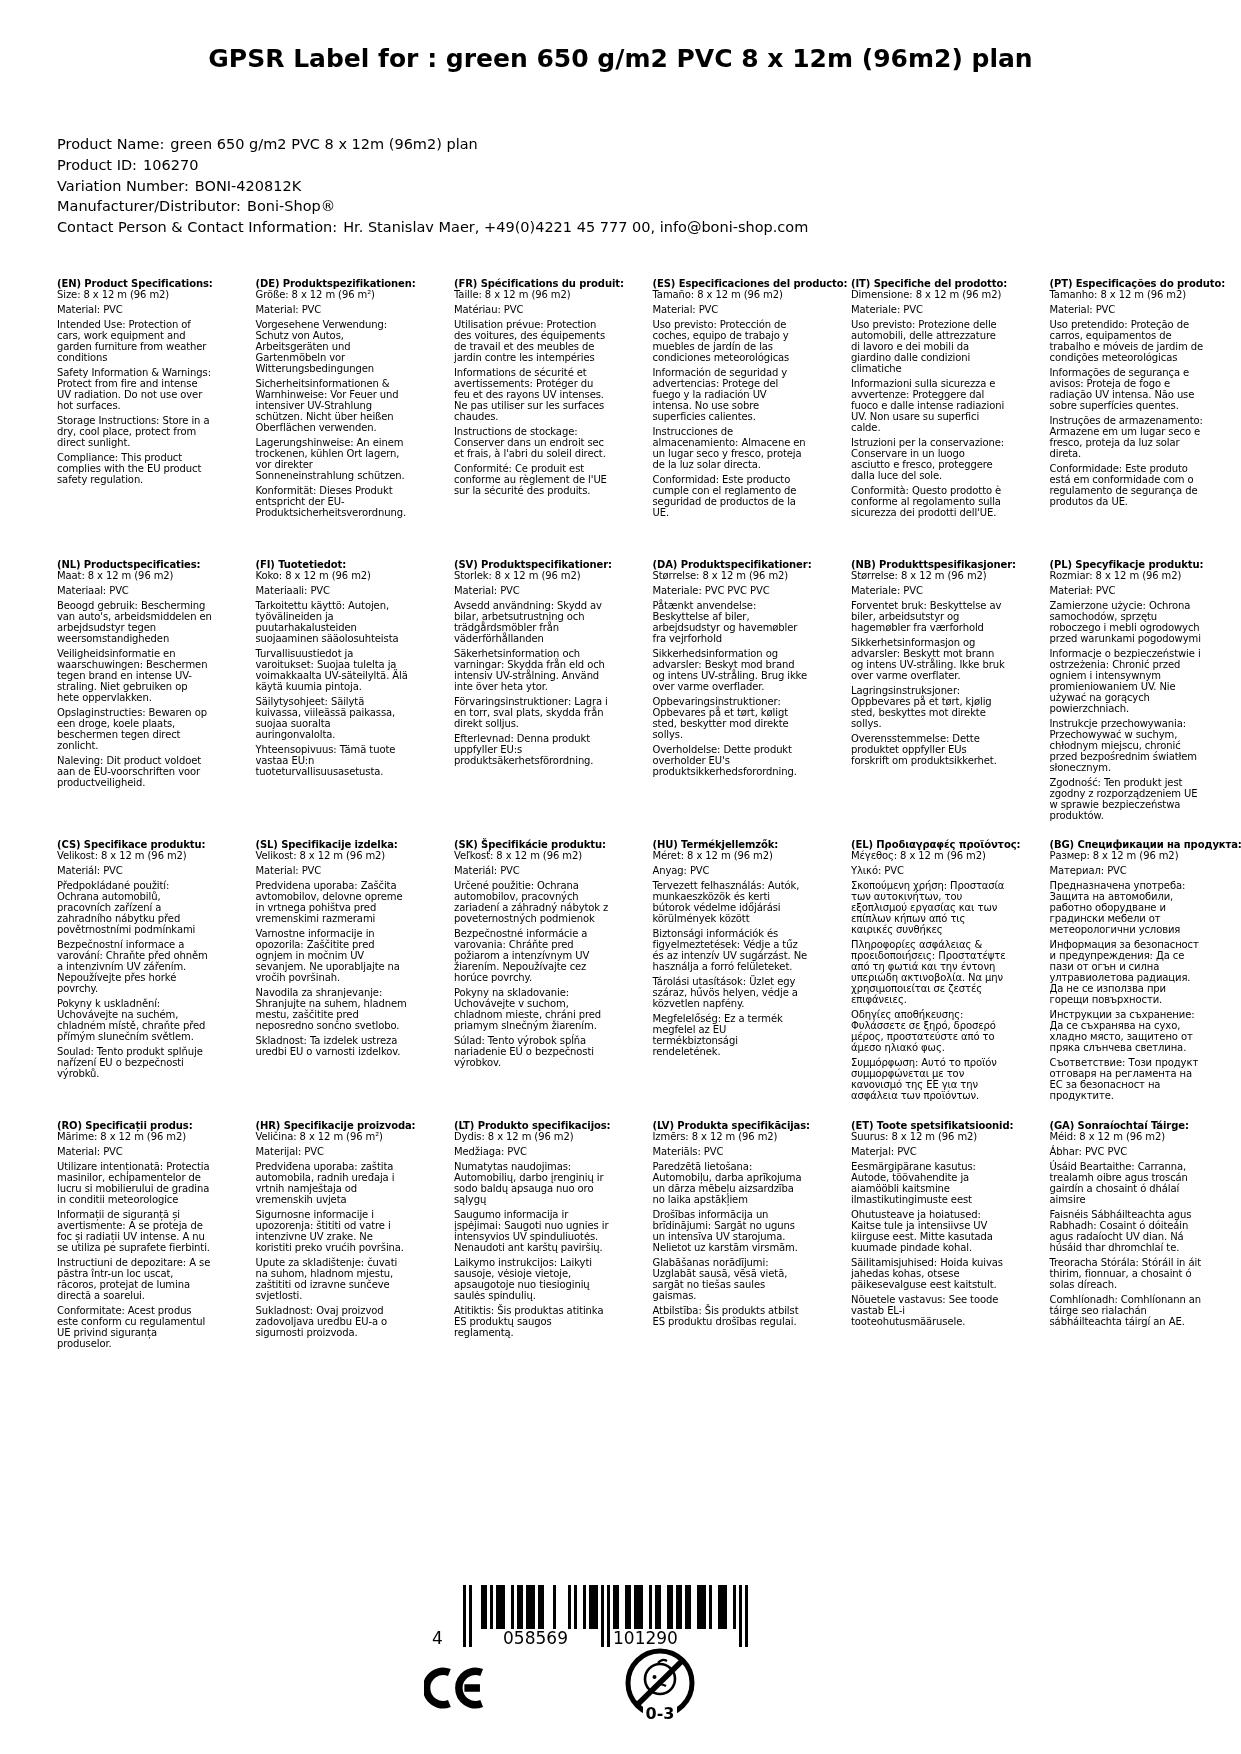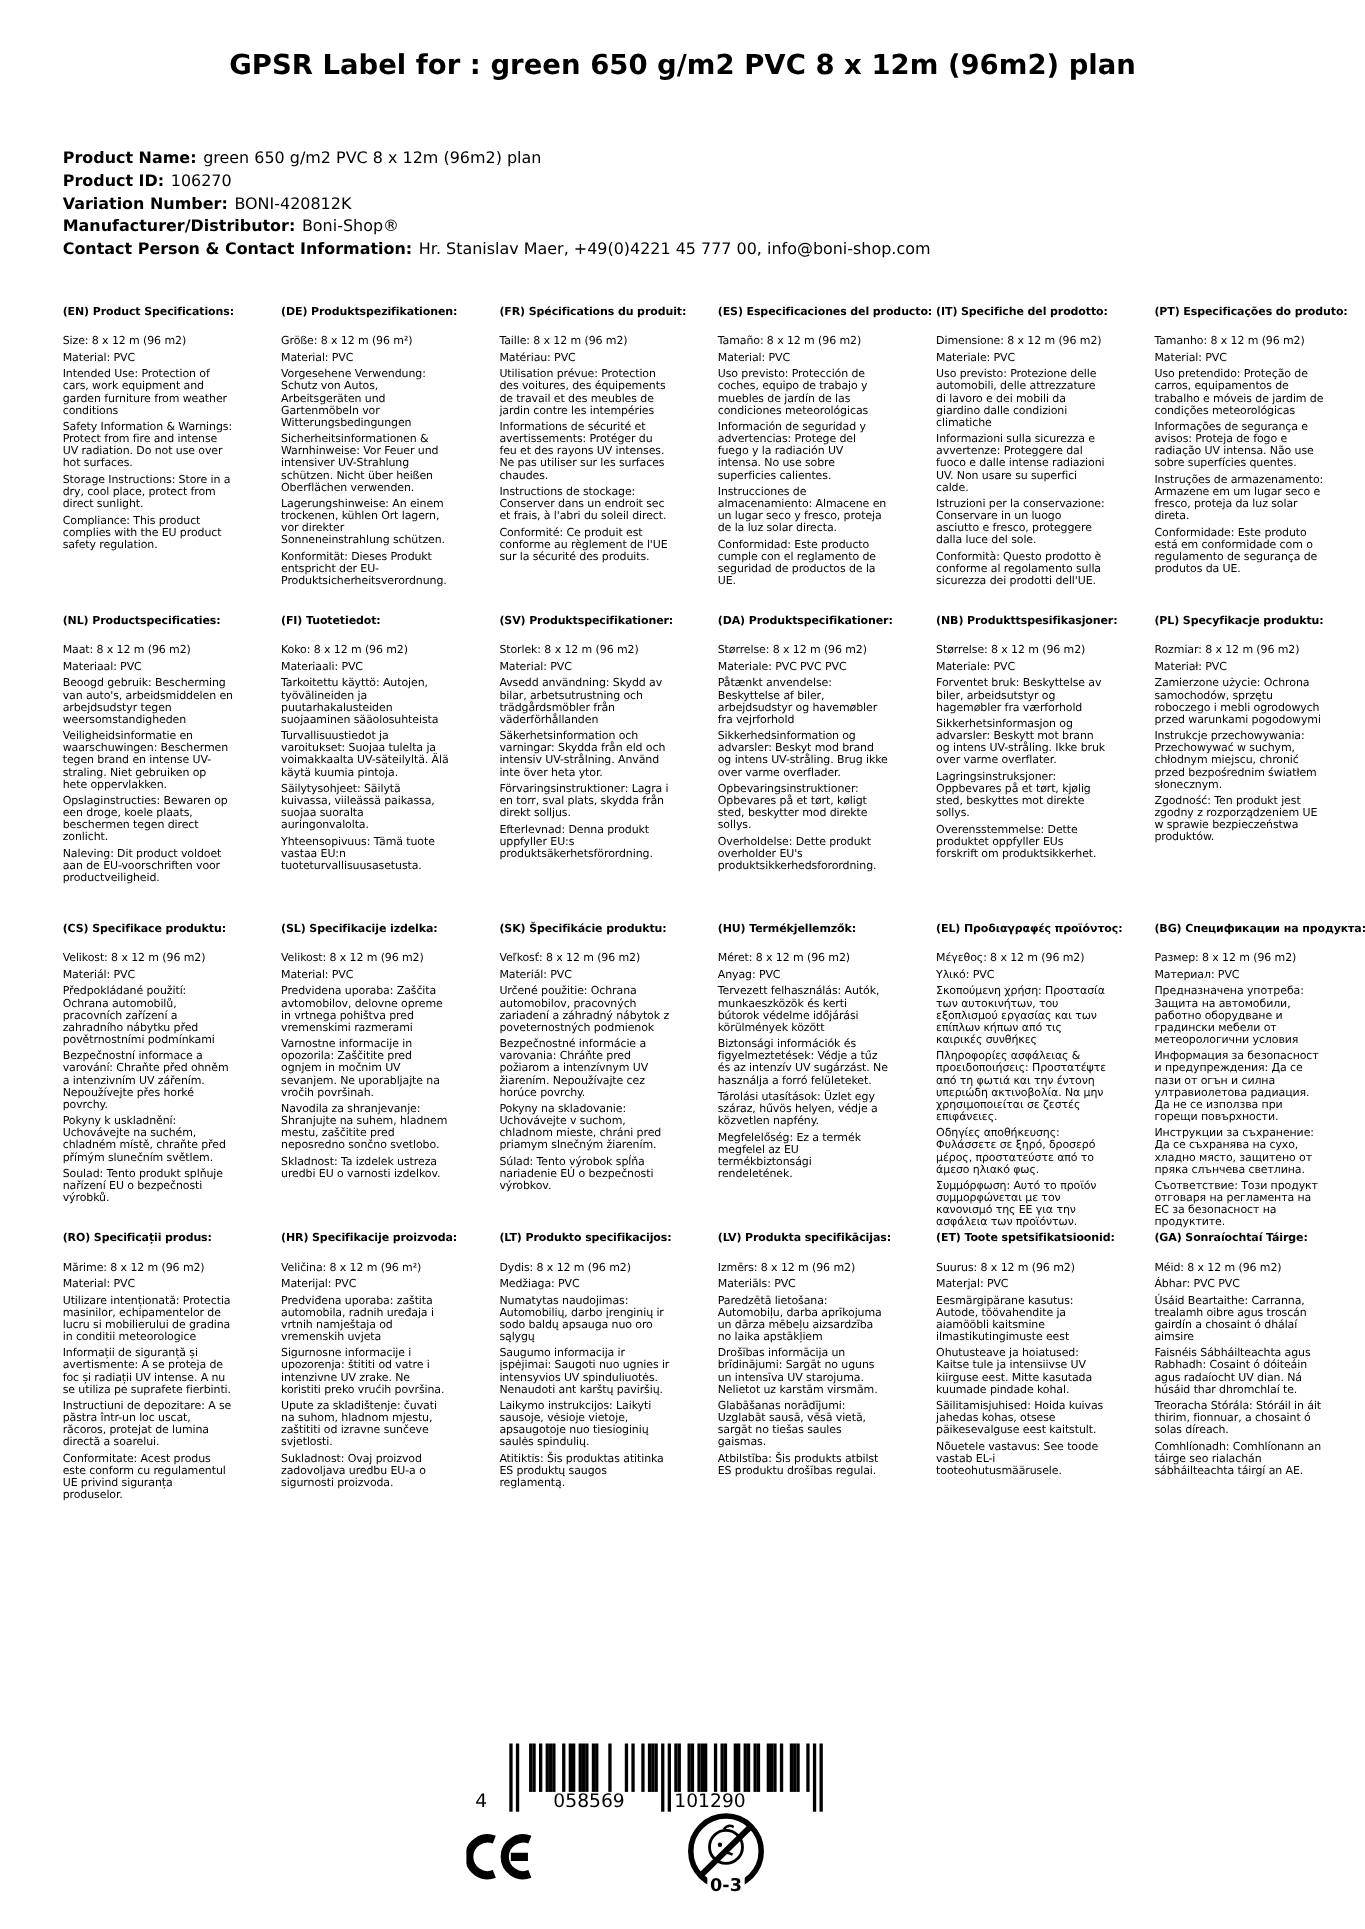--- a/index.html
+++ b/index.html
@@ -1,27 +1,27 @@
 <!DOCTYPE html>
 <html><head>
 <meta charset="utf-8">
 <style>
   *{margin:0;padding:0;box-sizing:border-box}
   html,body{background:#fff}
   body{width:1241px;height:1754px;position:relative;font-family:"DejaVu Sans",sans-serif;color:#000;overflow:hidden}
   .page-title{position:absolute;top:44px;left:0;width:100%;text-align:center;font-size:25px;font-weight:bold}
   .product-info{position:absolute;top:134px;left:57px;font-size:14.5px;line-height:20.8px}
   .info-row{white-space:nowrap}
-  .info-label{font-weight:bold}
+  .info-label{font-weight:normal}
   .info-value{font-weight:normal;margin-left:6px}
   .language-grid{position:absolute;top:278px;left:57px;width:1148px;display:grid;grid-template-columns:repeat(6,155px);column-gap:43.5px;grid-auto-rows:280.5px}
   .lang-block{font-size:10px;line-height:11px;letter-spacing:-0.1px;overflow:visible}
   .lang-heading{font-weight:bold;white-space:nowrap}
   .spec-p{margin:0 0 4px 0}
-  .spec-p:first-child{margin-top:16px}
+  .spec-p:first-child{margin-top:0}
   
   .barcode{position:absolute;left:440px;top:1585px;width:312px;height:66px}
   .bc-bars{position:absolute;left:23px;top:0;display:flex}
   .bc-mod{width:3px;height:44px}
   .bc-bar{background:#000}
   .bc-guard{height:62px}
   .bc-num{position:absolute;top:44px;font-size:17px;line-height:18px}
   .bc-first{left:-8px}
   .bc-left{left:32px;width:127px;text-align:center}
   .bc-right{left:173px;width:127px;}
@@ -189,20 +189,21 @@
         <p class="spec-p">Overensstemmelse: Dette produktet oppfyller EUs forskrift om produktsikkerhet.</p>
       </div>
   </div>
 
   <div class="lang-block">
     <div class="lang-heading">(PL) Specyfikacje produktu:</div>
     <div class="lang-body">
         <p class="spec-p">Rozmiar: 8 x 12 m (96 m2)</p>
         <p class="spec-p">Materiał: PVC</p>
         <p class="spec-p">Zamierzone użycie: Ochrona samochodów, sprzętu roboczego i mebli ogrodowych przed warunkami pogodowymi</p>
+        <p class="spec-p">Informacje o bezpieczeństwie i ostrzeżenia: Chronić przed ogniem i intensywnym promieniowaniem UV. Nie używać na gorących powierzchniach.</p>
         <p class="spec-p">Instrukcje przechowywania: Przechowywać w suchym, chłodnym miejscu, chronić przed bezpośrednim światłem słonecznym.</p>
         <p class="spec-p">Zgodność: Ten produkt jest zgodny z rozporządzeniem UE w sprawie bezpieczeństwa produktów.</p>
       </div>
   </div>
 
   <div class="lang-block">
     <div class="lang-heading">(CS) Specifikace produktu:</div>
     <div class="lang-body">
         <p class="spec-p">Velikost: 8 x 12 m (96 m2)</p>
         <p class="spec-p">Materiál: PVC</p>

